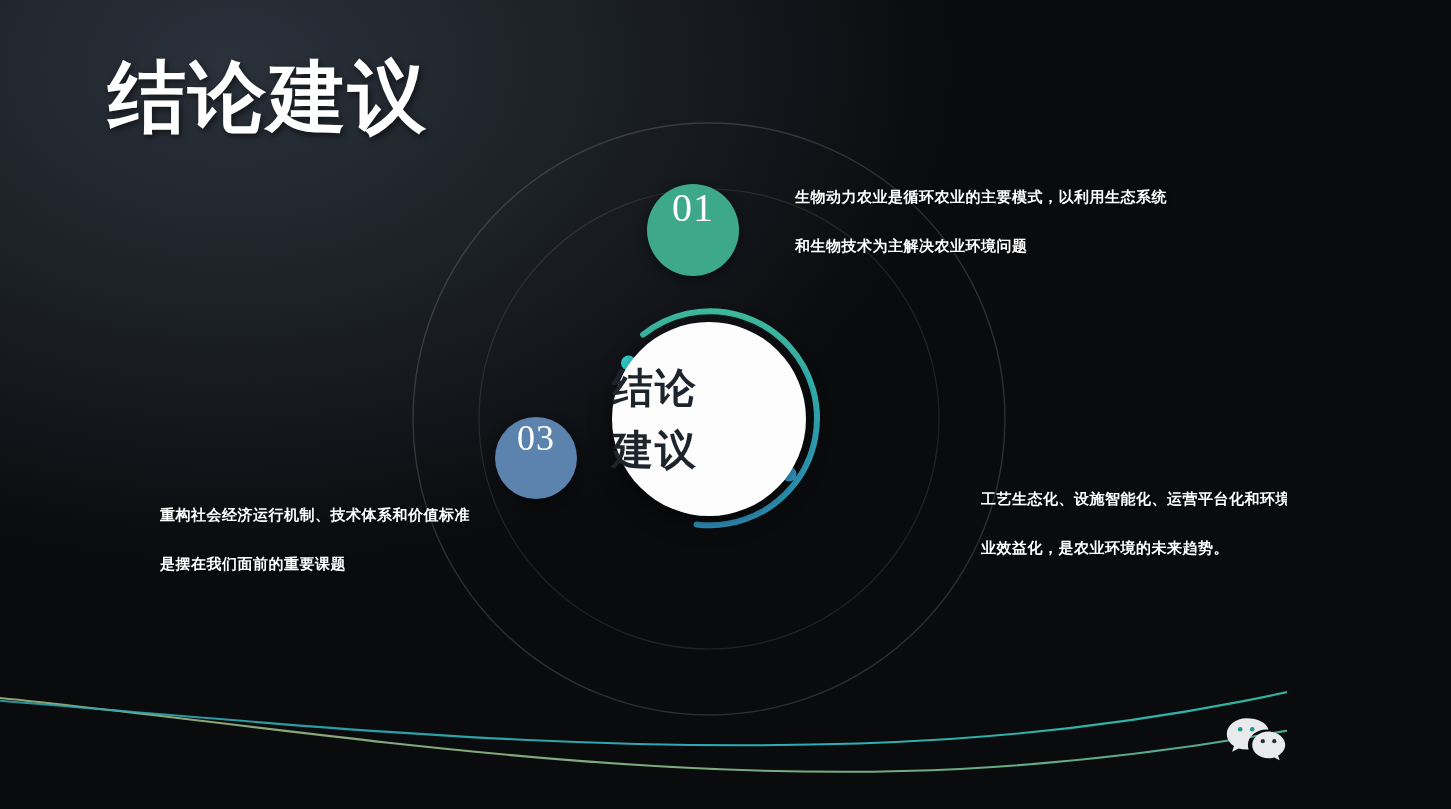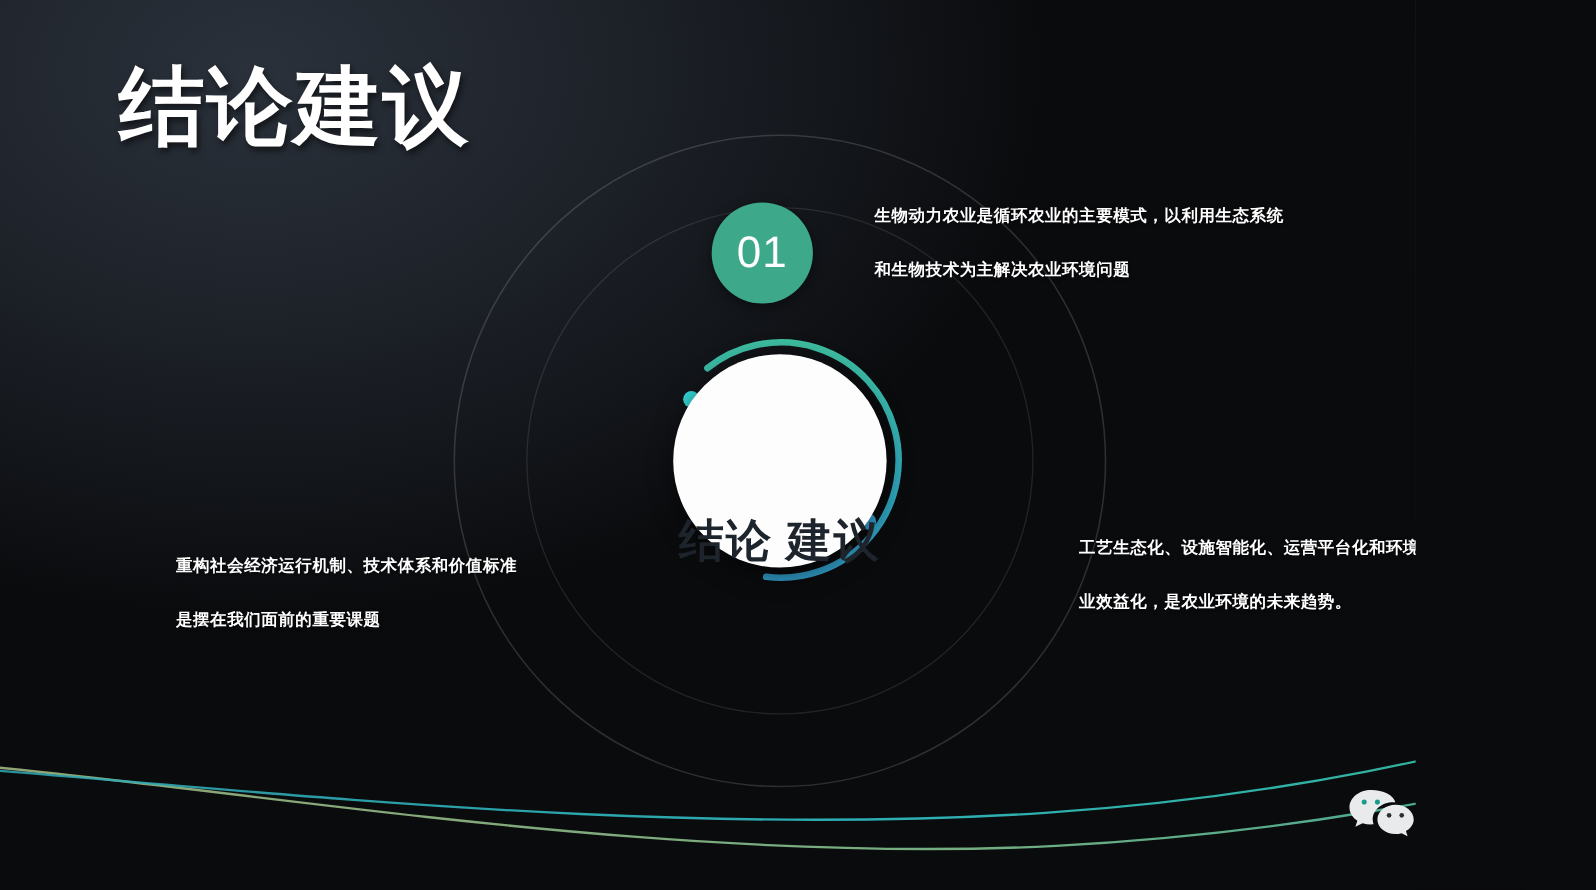--- a/index.html
+++ b/index.html
@@ -33,45 +33,45 @@
     text-shadow:2px 3px 6px rgba(0,0,0,.55);
     white-space:nowrap;
   }
 
   
   #diagram { position:absolute; left:0; top:0; width:1451px; height:809px; }
 
   .node {
     position:absolute;
     border-radius:50%;
-    display:flex; align-items:center; justify-content:center;
+    display:flex; align-items:flex-start; justify-content:center;
     color:#ffffff;
-    font-family:Liberation Sans, sans-serif;
+    font-family:Liberation Serif, serif;
     font-size:40px;
     letter-spacing:1px;
     box-shadow:0 3px 12px rgba(0,0,0,.45);
   }
   #node-01 { width:92px; height:92px; left:647px; top:184px; }
   #node-02 { width:86px; height:86px; left:849px; top:414px; font-size:37px; }
   #node-03 { width:82px; height:82px; left:495px; top:417px; font-size:36px; }
 
   
   #center-ring {
     position:absolute;
     left:596px; top:306px;
     width:226px; height:226px;
   }
   #center-circle {
     position:absolute;
     left:612px; top:322px;
     width:194px; height:194px;
     border-radius:50%;
     background:#fdfdfd;
-    display:flex; flex-direction:row;
-    align-items:flex-end; justify-content:center;
+    display:flex; flex-direction:column;
+    align-items:flex-start; justify-content:center;
     box-shadow:0 6px 22px rgba(0,0,0,.5);
     gap:12px;
   }
   #center-circle .cl {
     font-size:41px;
     font-weight:bold;
     color:#1e242c;
     line-height:1.22;
     letter-spacing:2px;
   }
@@ -152,20 +152,23 @@
     </svg>
 
     <div id="center-circle">
       <span class="cl">结论</span>
       <span class="cl">建议</span>
     </div>
 
     <div class="node" id="node-01" style="background:#3da98a">
       <span>01</span>
     </div>
+    <div class="node" id="node-03" style="background:#5b83ae">
+      <span>03</span>
+    </div>
   </div>
 
   <div class="body-text" id="text-01">生物动力农业是循环农业的主要模式，以利用生态系统和生物技术为主解决农业环境问题</div>
   <div class="body-text" id="text-03">重构社会经济运行机制、技术体系和价值标准是摆在我们面前的重要课题</div>
   <div class="body-text" id="text-02">工艺生态化、设施智能化、运营平台化和环境产业效益化，是农业环境的未来趋势。</div>
 
   <div id="footer-logo">
     <svg class="wechat" viewBox="0 0 64 46">
       <g fill="#e9eaec">
         <path d="M22.5 2.2C11.6 2.2 2.8 9.3 2.8 18c0 4.9 2.8 9.2 7.2 12.1l-1.9 5.6 6.6-3.3c2.4.7 4.9 1.1 7.6 1.1.8 0 1.6 0 2.4-.1-.5-1.4-.8-2.9-.8-4.4 0-8.6 8.3-15.6 18.6-15.6.7 0 1.3 0 2 .1C43 7 33.7 2.2 22.5 2.2z"></path>

